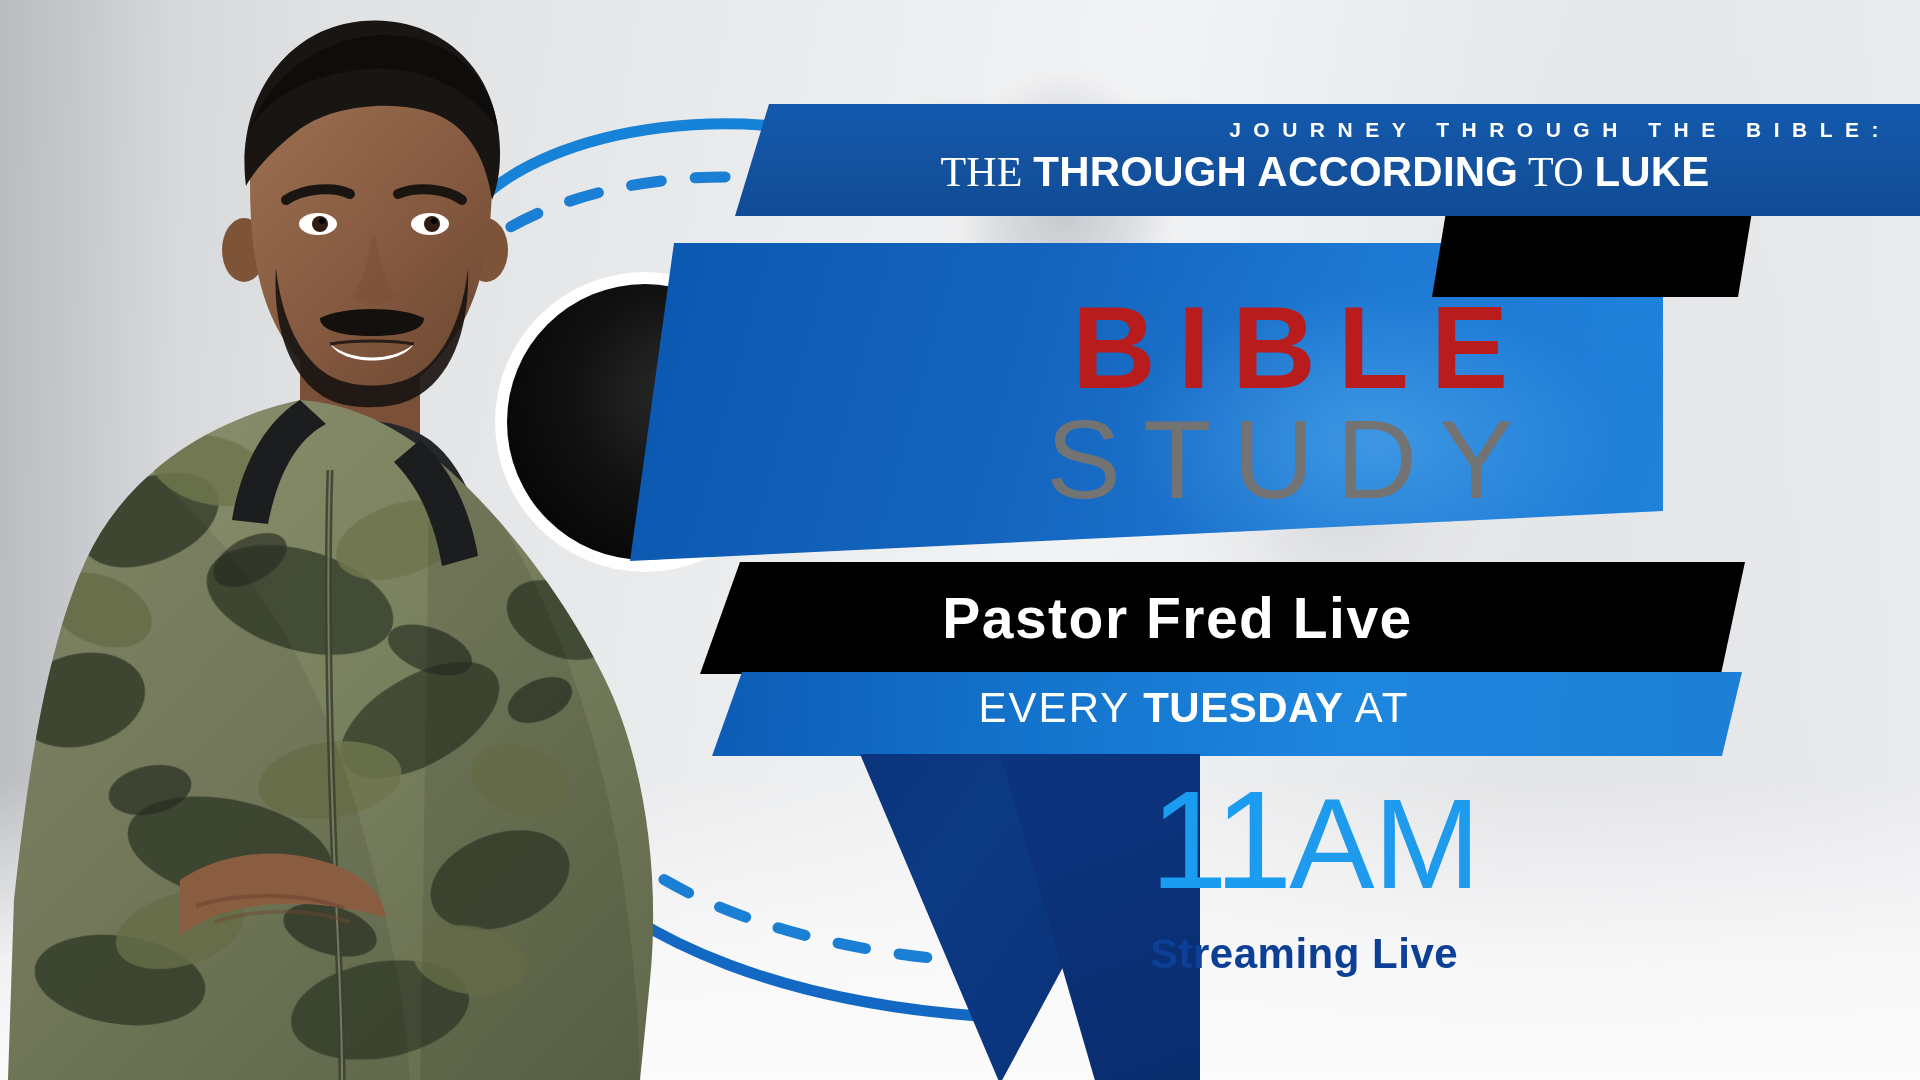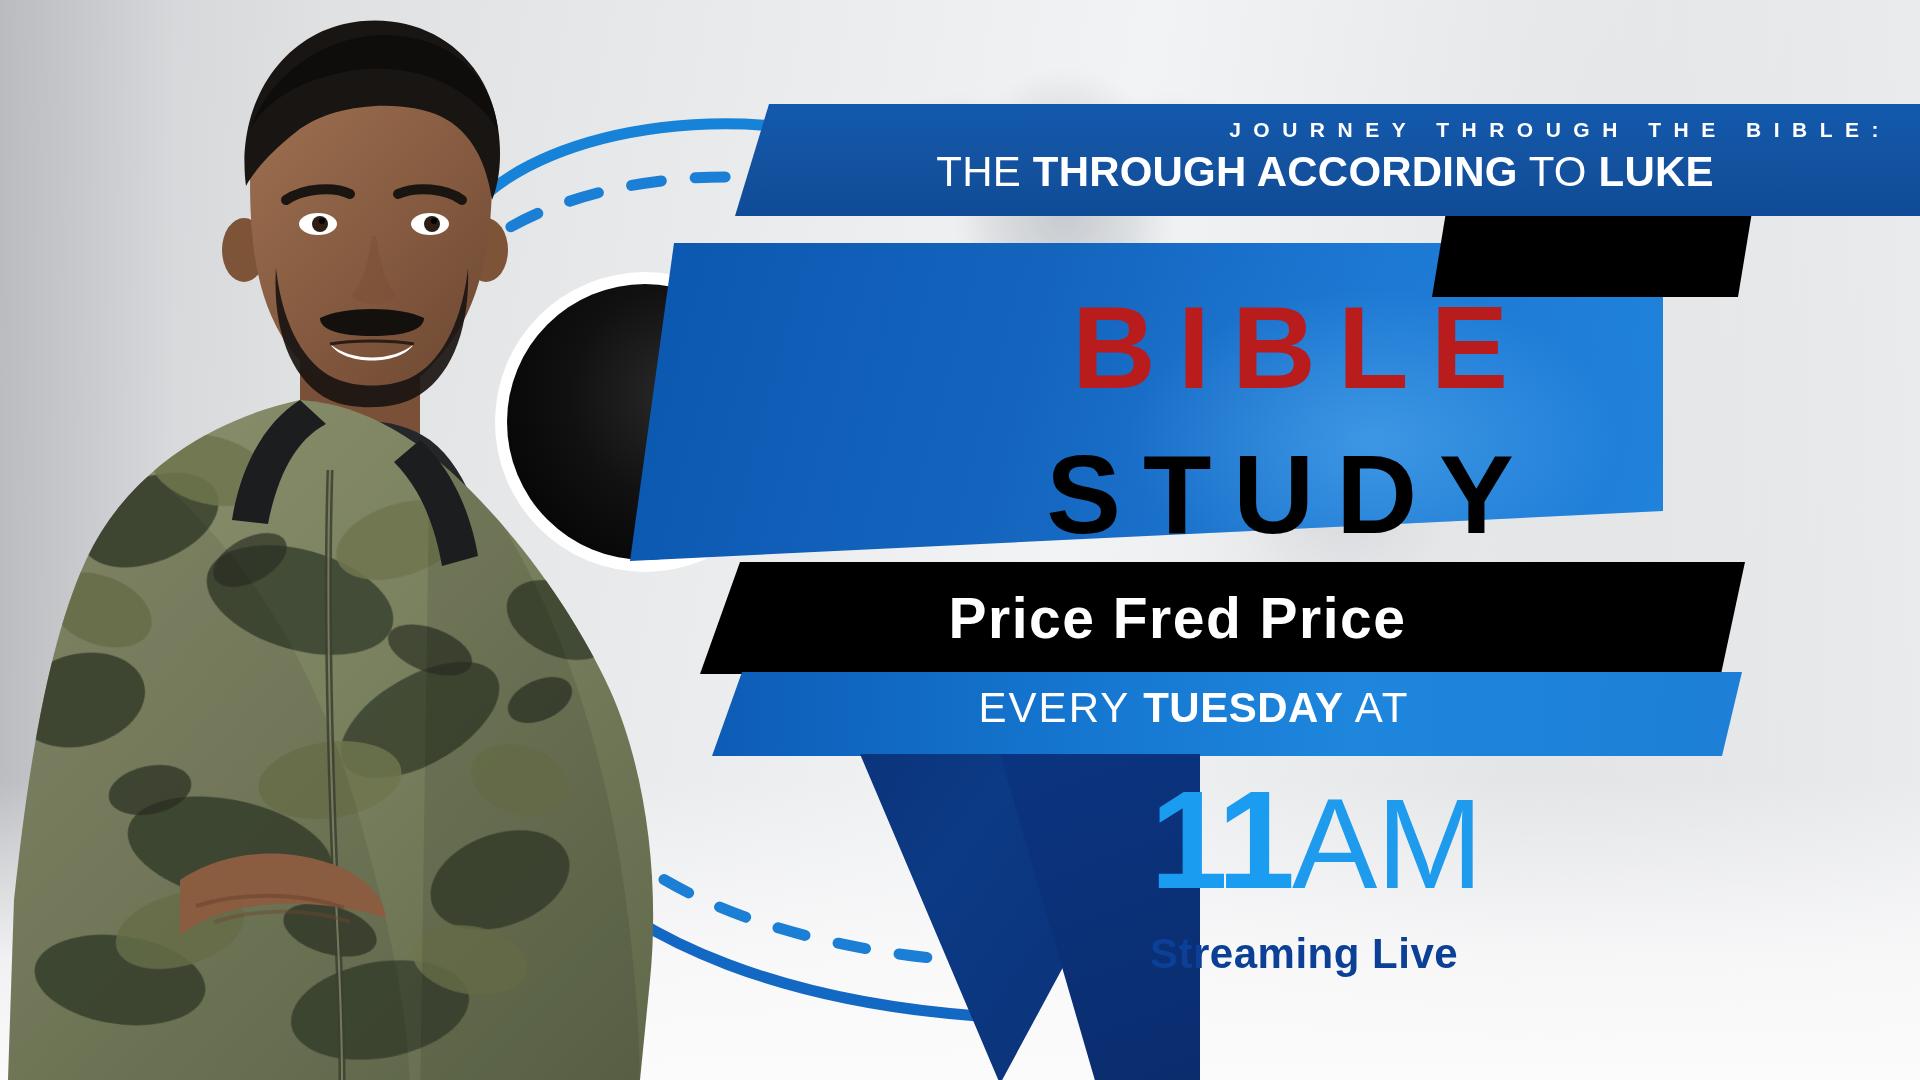--- a/index.html
+++ b/index.html
@@ -96,21 +96,21 @@
   }
   .banner-top .series {
     position: absolute; left: 0; right: 30px; top: 44px;
     text-align: center;
     color: #ffffff;
     font-size: 42px;
     font-weight: bold;
     letter-spacing: 0.2px;
     white-space: nowrap;
   }
-  .banner-top .series .thin { font-weight: normal; }
+  .banner-top .series .thin { font-weight: normal; font-family: Liberation Serif, serif; }
 
   
   .slab-black-tr {
     position: absolute;
     left: 1432px; top: 212px;
     width: 320px; height: 85px;
     background: #000000;
     clip-path: polygon(14px 0, 320px 0, 306px 85px, 0 85px);
   }
 
@@ -134,27 +134,26 @@
     font-weight: bold;
     letter-spacing: 22px;
     text-indent: 22px;
     line-height: 1;
   }
   .title-study {
     position: absolute;
     left: 920px; top: 404px;
     width: 720px;
     text-align: center;
-    color: #000000;
+    color: #737373;
     font-size: 112px;
-    font-weight: bold;
+    font-weight: normal;
     letter-spacing: 22px;
     text-indent: 22px;
     line-height: 1;
-    margin-top: 35px;
   }
 
   
   .banner-name {
     position: absolute;
     left: 700px; top: 562px;
     width: 1045px; height: 112px;
     background: #000000;
     clip-path: polygon(40px 0, 1045px 0, 1021px 112px, 0 112px);
   }
@@ -207,21 +206,21 @@
   .time-row {
     position: absolute;
     left: 1150px; top: 770px;
     width: 460px;
     text-align: left;
     line-height: 1;
     white-space: nowrap;
   }
   .time-hour {
     font-size: 140px;
-    font-weight: bold;
+    font-weight: normal;
     color: #1a9cf0;
     letter-spacing: -3px;
   }
   .time-mer {
     font-size: 128px;
     font-weight: normal;
     color: #1e9bec;
     letter-spacing: -1px;
   }
   .streaming {
@@ -273,21 +272,21 @@
 
   <div class="banner-top">
     <div class="kicker">JOURNEY THROUGH THE BIBLE:</div>
     <div class="series"><span class="thin">THE </span><span>THROUGH ACCORDING</span><span class="thin"> TO </span><span>LUKE</span></div>
   </div>
 
   <div class="title-bible">BIBLE</div>
   <div class="title-study">STUDY</div>
 
   <div class="banner-name">
-    <div class="name">Price Fred Price</div>
+    <div class="name">Pastor Fred Live</div>
   </div>
 
   <div class="band-sched">
     <div class="sched"><span>EVERY </span><span class="bold">TUESDAY</span><span> AT</span></div>
   </div>
 
   <div class="wedge-navy"></div>
   <div class="wedge-navy2"></div>
 
   <div class="time-row"><span class="time-hour">11</span><span class="time-mer">AM</span></div>

